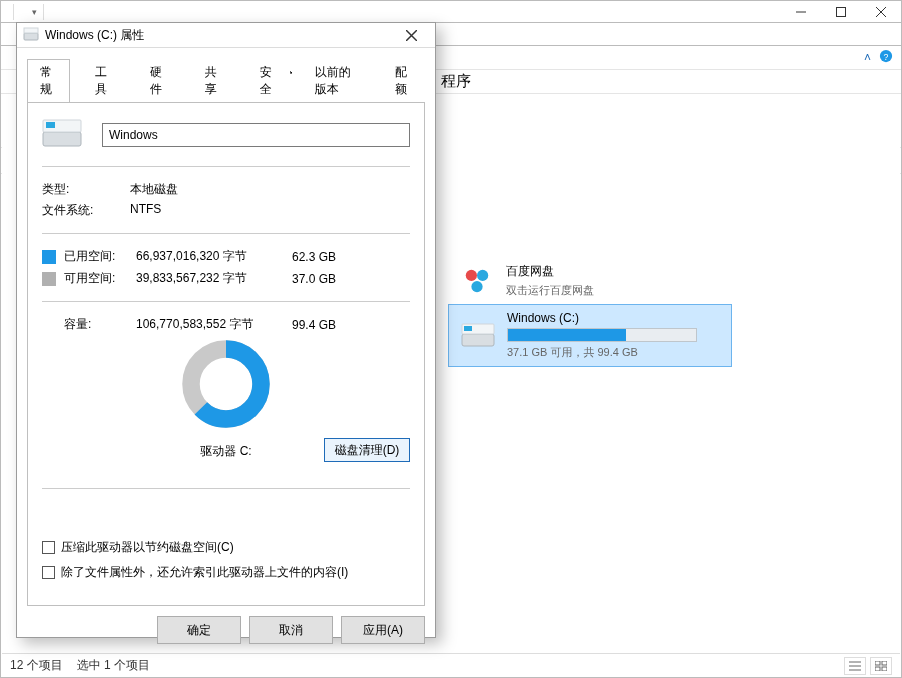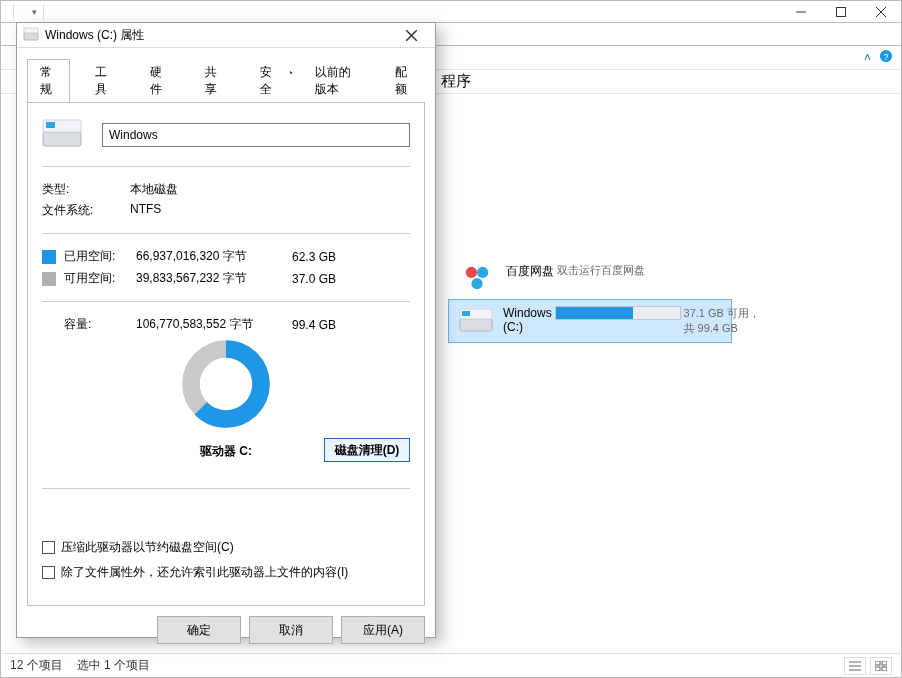--- a/index.html
+++ b/index.html
@@ -28,21 +28,21 @@
   .refresh { width:22px; height:22px; display:flex; align-items:center; justify-content:center;}
   .search-box { width:120px; height:22px; border:1px solid #ccc; display:flex; align-items:center; padding:0 4px; color:#777; background:#fff;}
   .search-box span { flex:1; overflow:hidden; white-space:nowrap;}
 
   .content { position:absolute; left:1px; right:1px; top:146px; bottom:26px; background:#fff;}
   .content-inner { position:absolute; left:446px; top:110px; }
 
   .tile { display:flex; gap:10px; padding:6px 10px; width:284px; }
   .tile.selected { background:#cde8ff; border:1px solid #6cb4ee;}
   .tile .icon-holder { width:38px; display:flex; align-items:center; justify-content:center;}
-  .tile .texts { flex:1; display:flex; flex-direction:row; gap:3px;}
+  .tile .texts { flex:1; display:flex; flex-direction:column; gap:3px;}
   .tile .title { font-size:12px;}
   .tile .sub   { font-size:11px; color:#666;}
   .usagebar { width:190px; height:14px; border:1px solid #bfc6cc; background:#e9edf1; position:relative;}
   .usagebar .fill { position:absolute; left:0; top:0; bottom:0; background:#1e98e6;}
 
   .statusbar { position:absolute; left:1px; right:1px; bottom:0; height:24px; border-top:1px solid #ddd; display:flex; align-items:center; padding:0 8px; font-size:12px; color:#333; background:#fff;}
   .statusbar .gap { flex:1;}
   .viewbtn { width:22px; height:18px; border:1px solid #ddd; margin-left:4px; display:flex; align-items:center; justify-content:center;}
 
   
@@ -64,21 +64,21 @@
   .kv .k { width:58px;}
 
   .space-row { display:flex; align-items:center; font-size:12px; margin:5px 0;}
   .sq { width:14px; height:14px; margin-right:8px;}
   .sq.blue { background:#1e98e6;}
   .sq.gray { background:#b0b0b0;}
   .space-row .label { width:72px;}
   .space-row .bytes { width:156px;}
   .space-row .gb    { width:60px; text-align:left;}
 
-  .donut-wrap { display:flex; flex-direction:column; align-items:center; margin-top:6px; position:relative;font-weight:bold;}
+  .donut-wrap { display:flex; flex-direction:column; align-items:center; margin-top:6px; position:relative;}
   .donut-wrap .caption { margin-top:14px; font-size:12px;}
   .cleanbtn { position:absolute; right:0; bottom:-2px; width:86px; height:24px; border:1px solid #1e6bb8; background:#eaf4fd; font-size:12px; display:flex; align-items:center; justify-content:center;text-align:center;}
 
   .check-row { display:flex; align-items:center; gap:6px; font-size:12px; margin:8px 0 0 0;}
   .checkbox { width:13px; height:13px; border:1px solid #555; background:#fff;}
 
   .dlg-buttons { display:flex; justify-content:flex-end; gap:8px; padding:10px 10px; }
   .dlg-buttons .btn { width:84px; height:28px; border:1px solid #adadad; background:#e1e1e1; font-size:12px; display:flex; align-items:center; justify-content:center;}
 
 </style>

